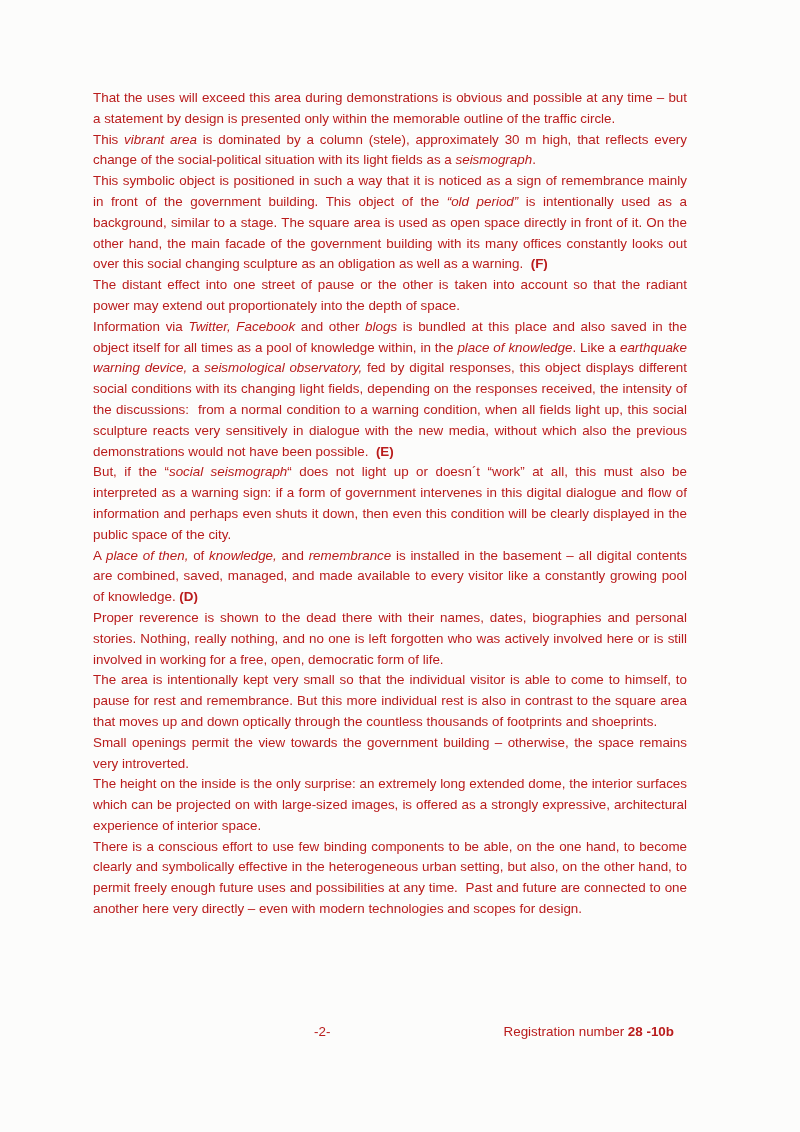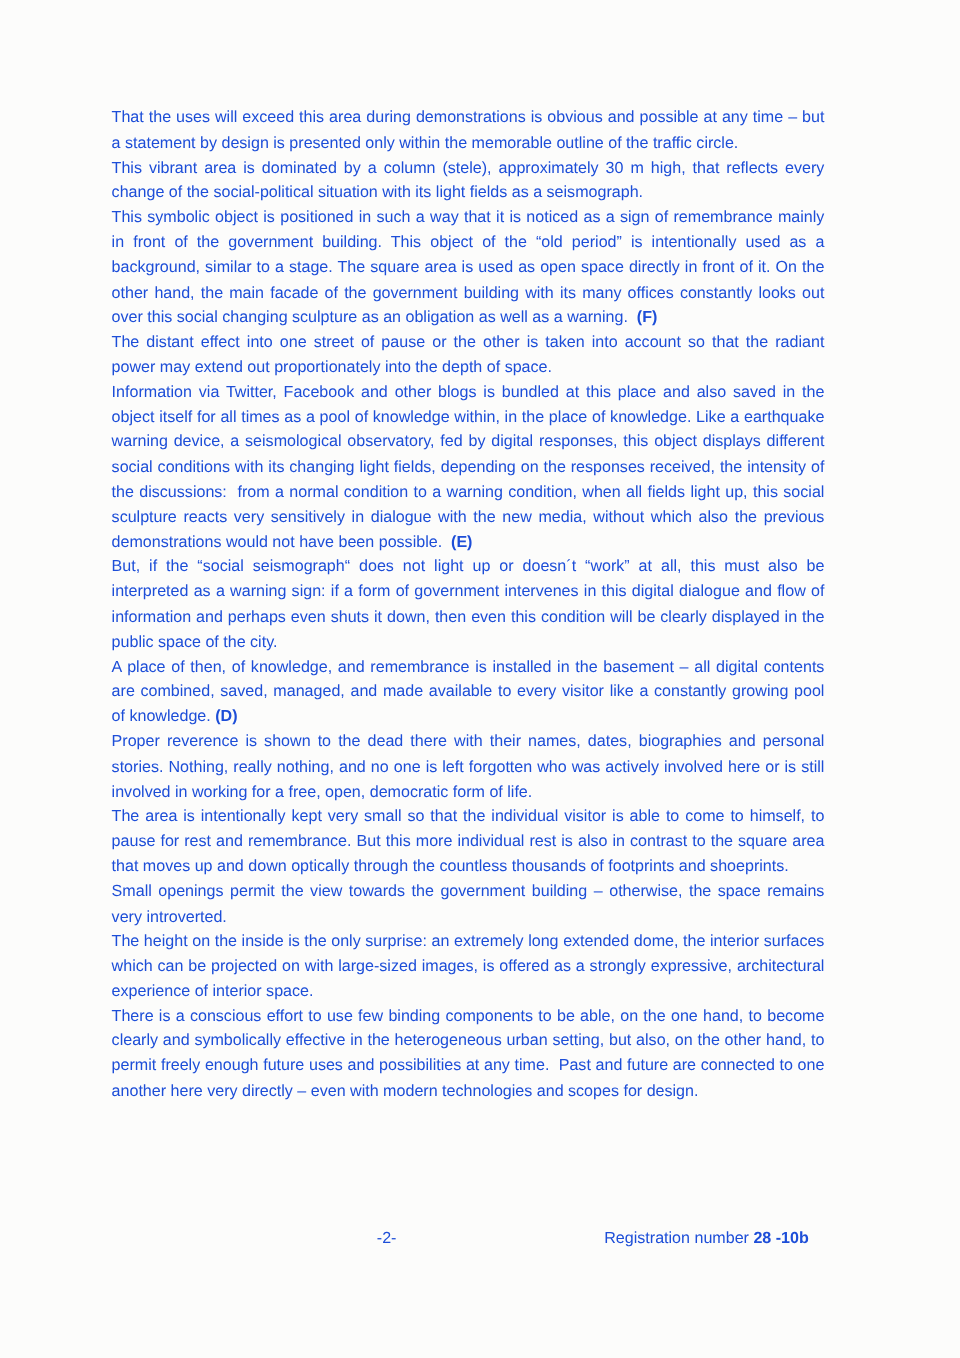--- a/index.html
+++ b/index.html
@@ -11,37 +11,37 @@
     height: 1132px;
     background: #f4f4f2;
     overflow: hidden;
   }
   .page {
     position: relative;
     width: 800px;
     height: 1132px;
     background: #fcfcfb;
     font-family: "Liberation Sans", "DejaVu Sans", sans-serif;
-    color: #1d4ed8;
+    color: #b91c1c;
   }
   .text-block {
     position: absolute;
     left: 93px;
     top: 88px;
     width: 594px;
     font-size: 13.4px;
     line-height: 20.8px;
     text-align: justify;
     text-justify: inter-word;
   }
   .text-block p {
     margin: 0;
     padding: 0;
   }
-  .it { }
+  .it { font-style: italic; }
   .bd { font-weight: bold; }
   .footer {
     position: absolute;
     left: 0;
     top: 1022px;
     width: 800px;
     height: 22px;
     font-size: 13.4px;
     line-height: 20.8px;
   }

